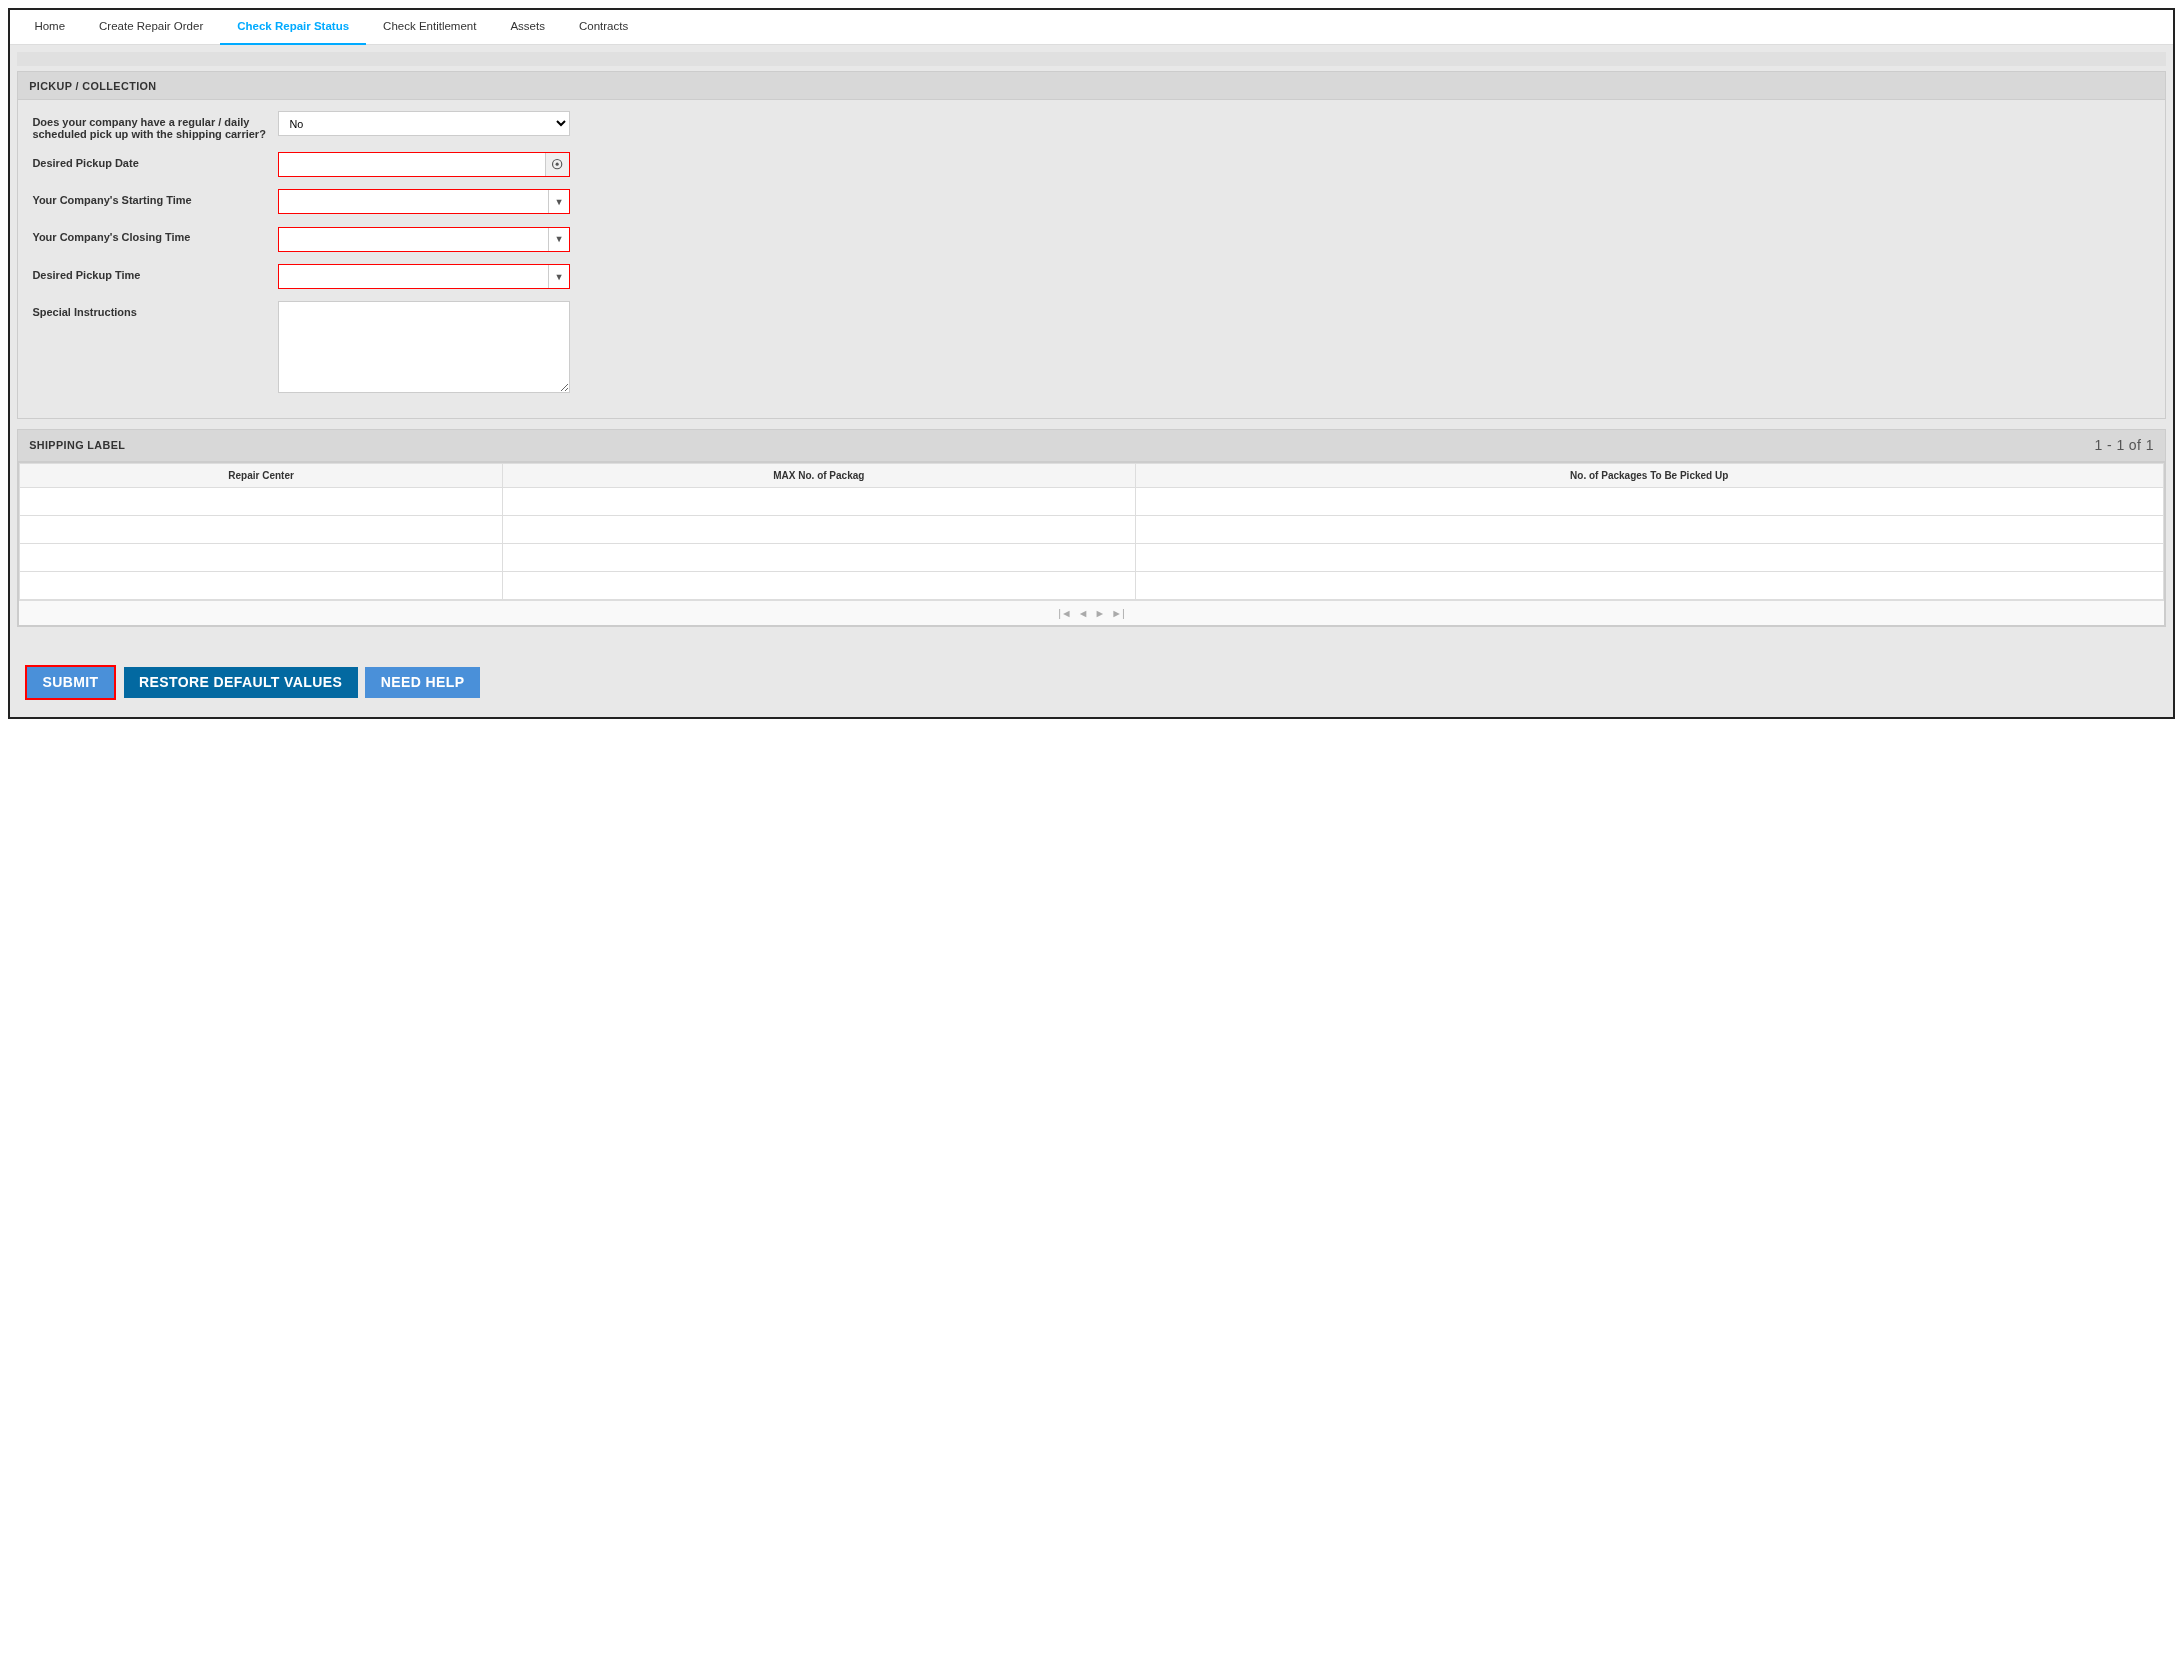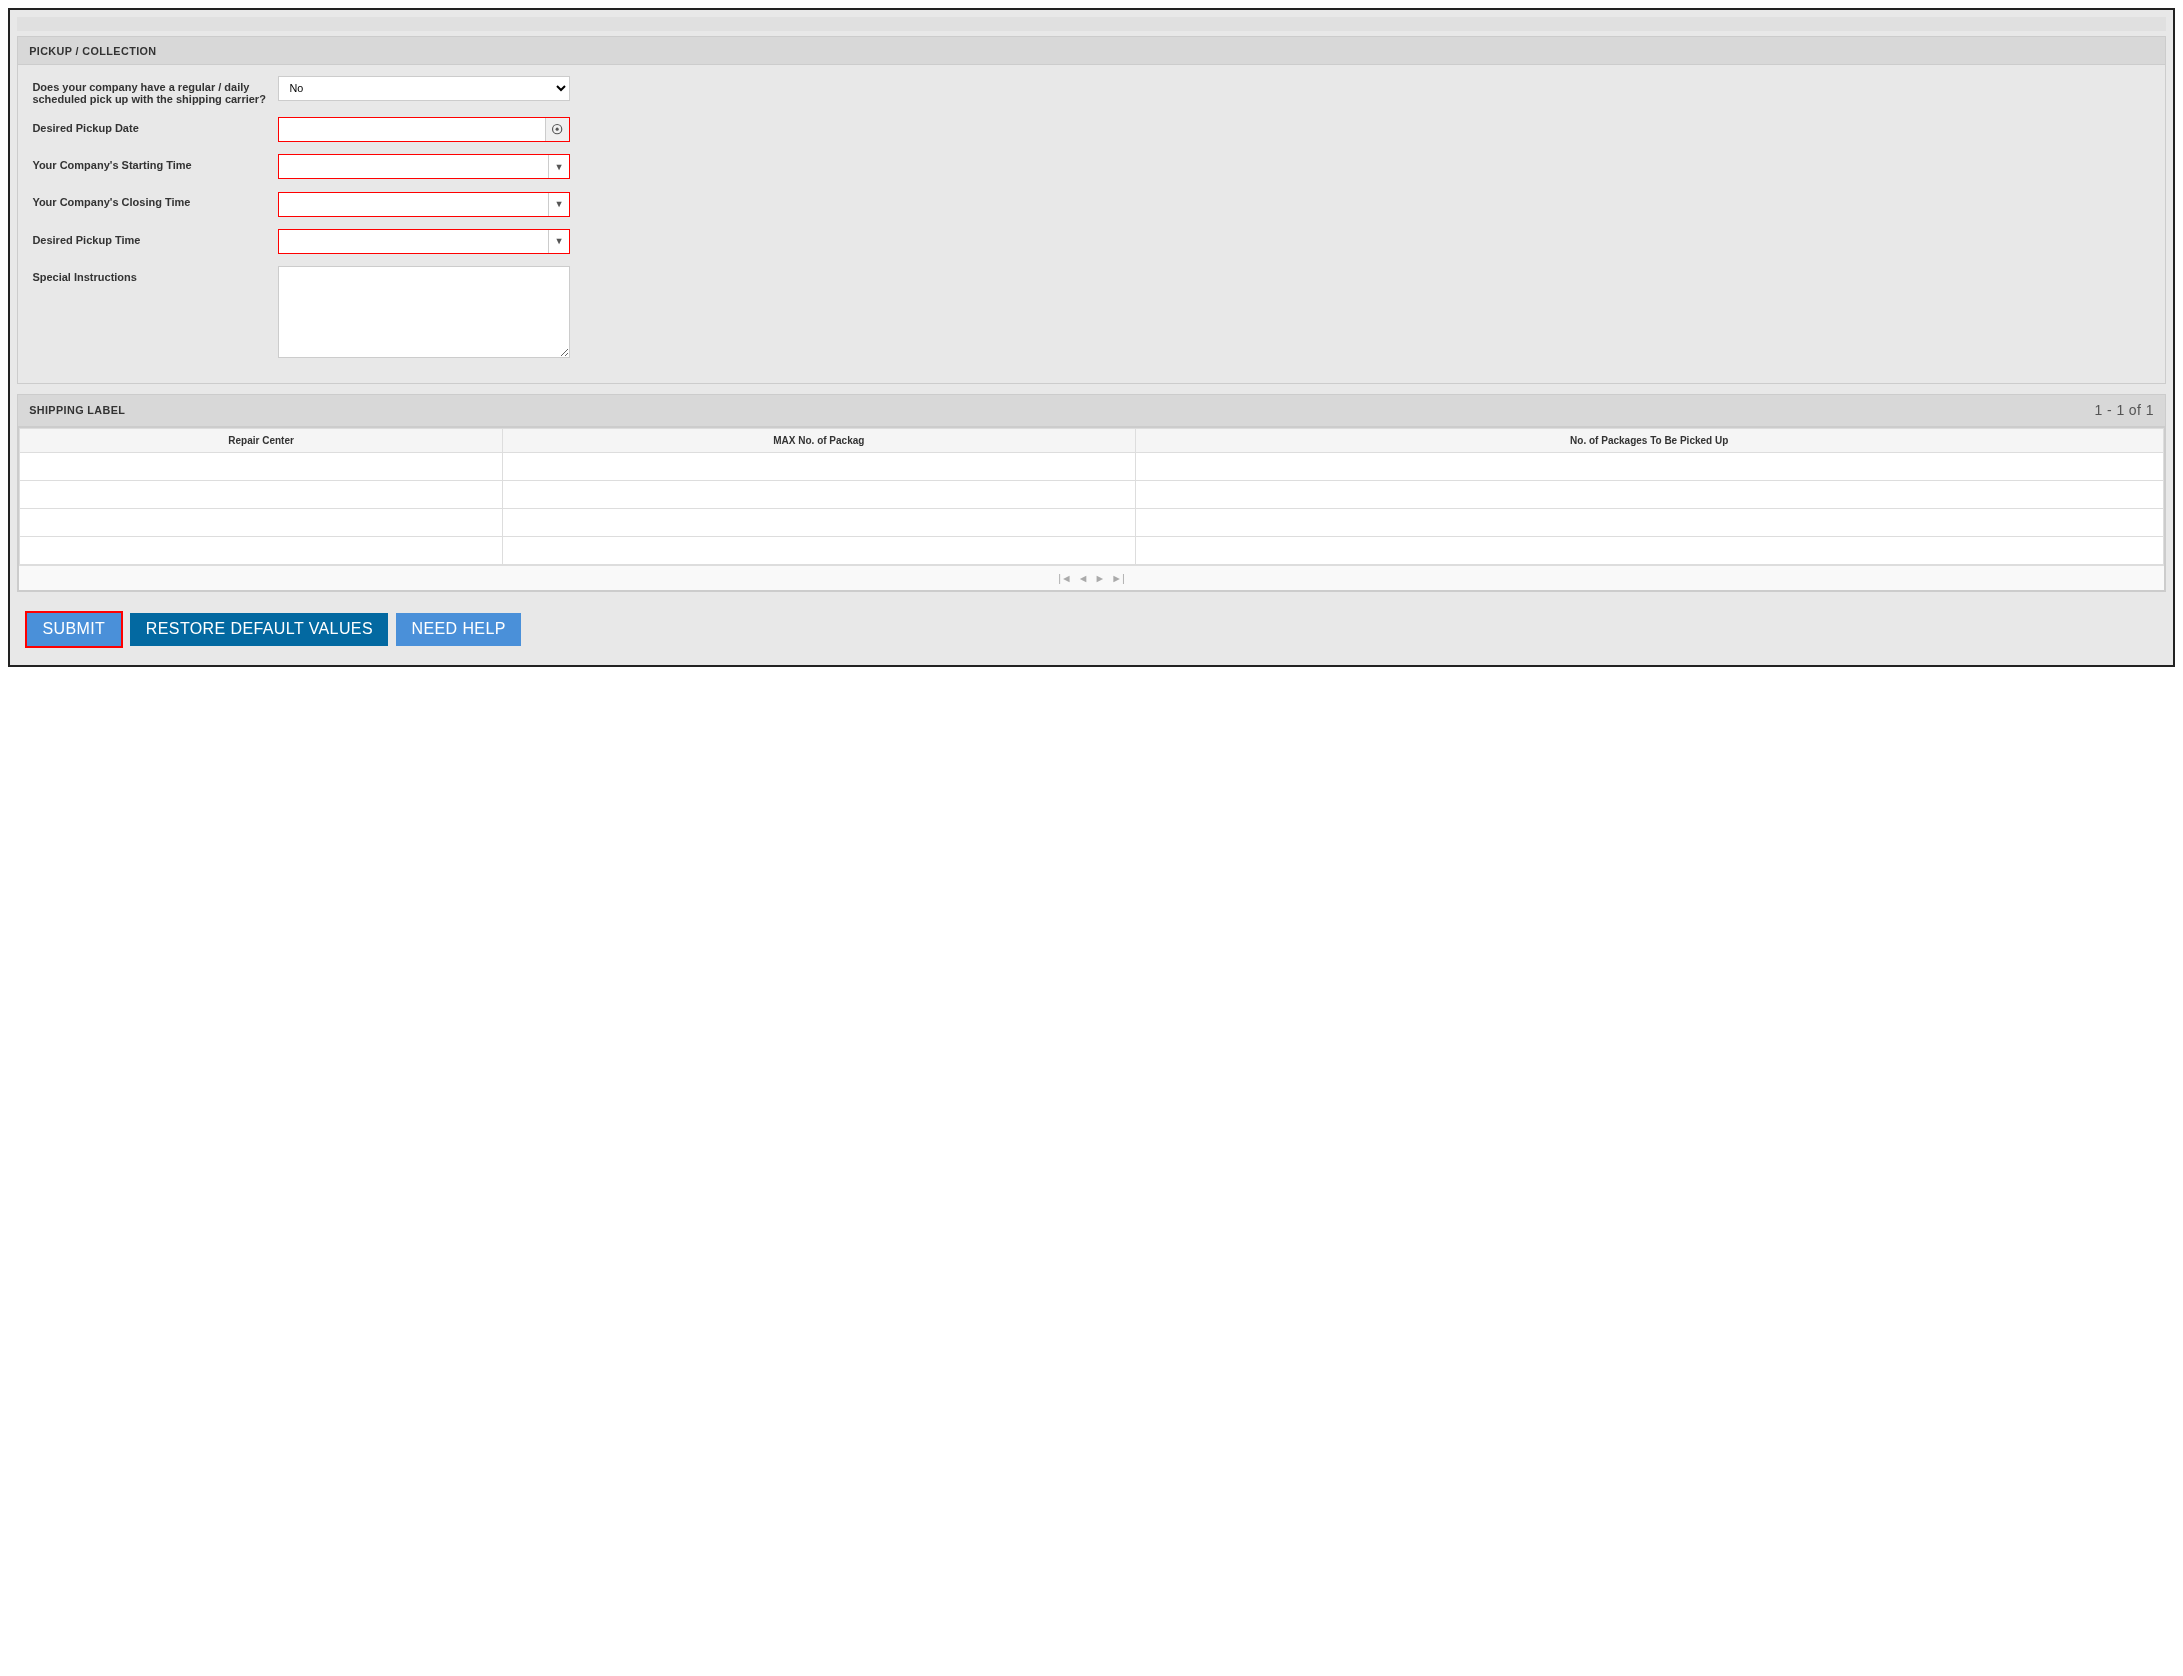--- a/index.html
+++ b/index.html
@@ -195,25 +195,26 @@
     }
     
     .bottom-bar {
       padding: 9.2px 7.7px;
       display: flex;
       gap: 7.7px;
       align-items: center;
     }
     .btn {
       padding: 7.7px 15.4px;
-      font-size: 16px;
-      font-weight: normal;
+      font-size: 14px;
+      font-weight: bold;
       border: none;
       cursor: pointer;
       letter-spacing: 0.4px;
+      margin-top: 19px;
     }
     .btn-submit {
       background: #4a90d9;
       color: #fff;
       border: 2.3px solid red;
     }
     .btn-restore {
       background: #0369a1;
       color: #fff;
     }
@@ -234,20 +235,28 @@
     
     .empty-row td {
       height: 28px;
     }
   </style>
 </head>
 <body>
 
 <div class="outer-border">
 
+  <div class="nav-bar">
+    <div class="nav-item">Home</div>
+    <div class="nav-item">Create Repair Order</div>
+    <div class="nav-item active">Check Repair Status</div>
+    <div class="nav-item">Check Entitlement</div>
+    <div class="nav-item">Assets</div>
+    <div class="nav-item">Contracts</div>
+  </div>
 
   <div class="main-content">
 
     <div class="top-gray-bar"></div>
 
     <div class="section-box">
       <div class="section-header">
         <span>PICKUP / COLLECTION</span>
       </div>
       <div class="section-body">

